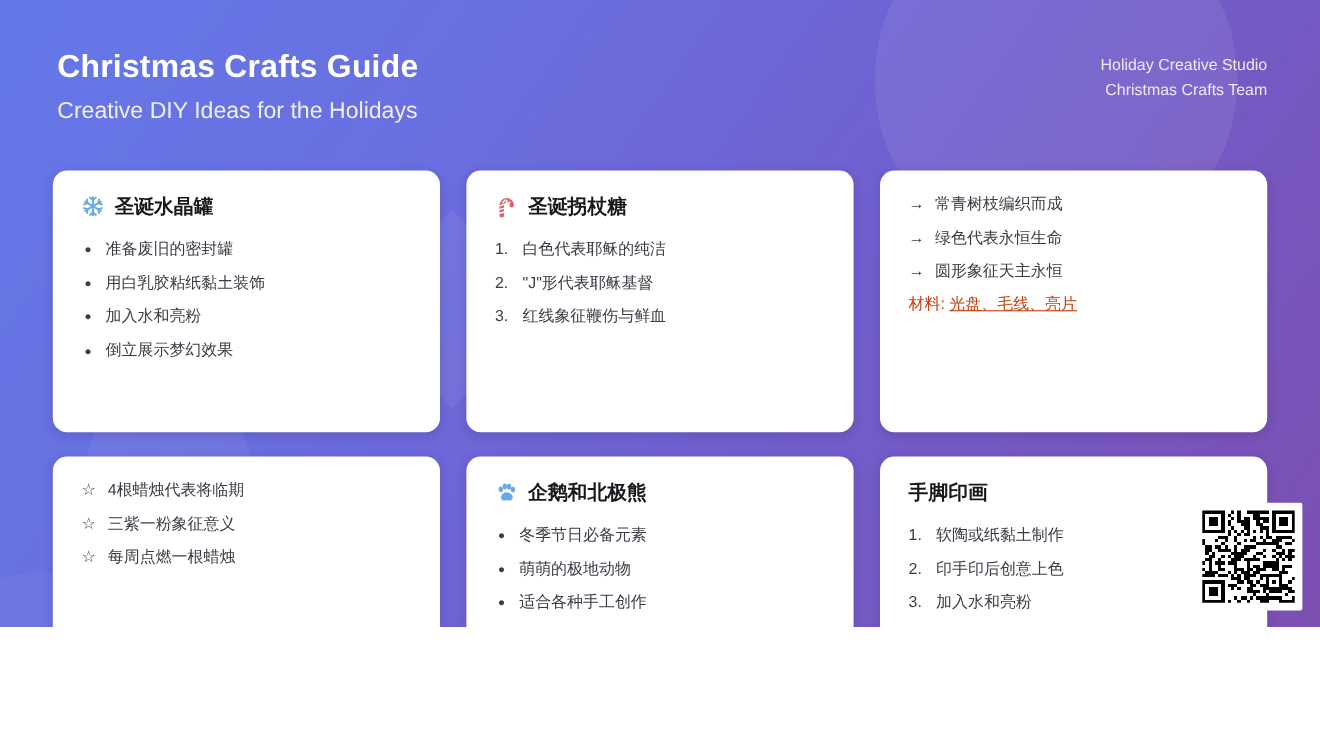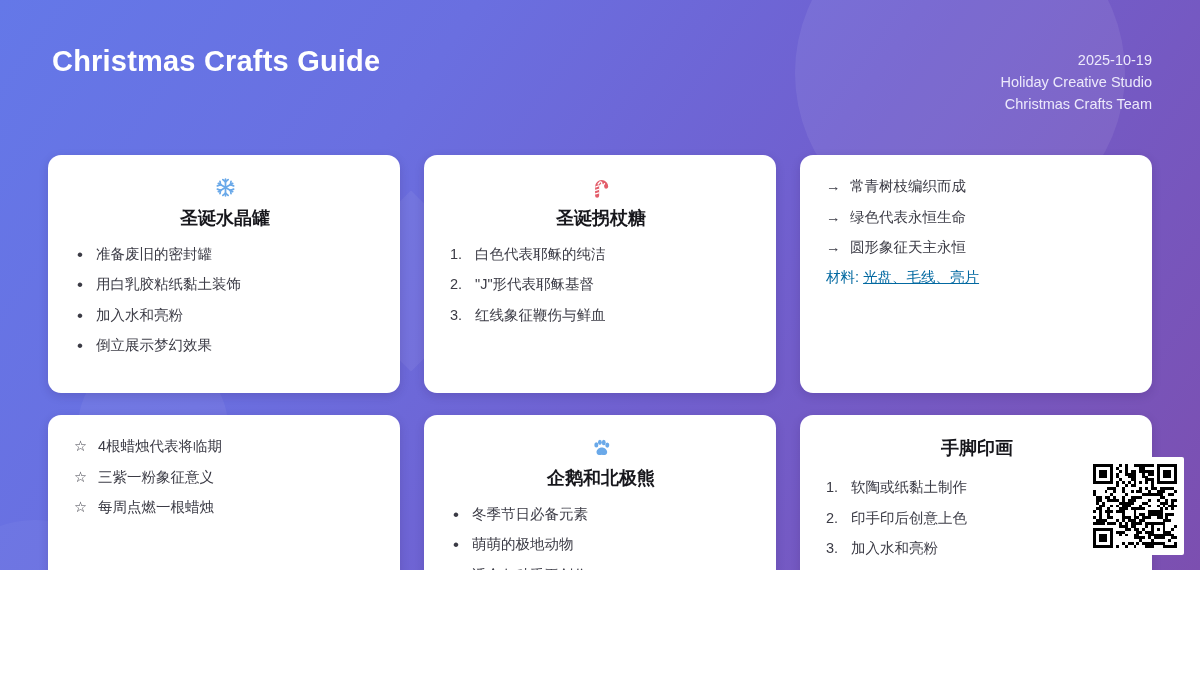--- a/index.html
+++ b/index.html
@@ -60,22 +60,22 @@
     grid-template-rows:238px 208px;
     column-gap:24px; row-gap:22px;
   }
   .card {
     background:#ffffff; border-radius:13px;
     box-shadow:0 3px 10px rgba(40,20,80,0.17);
     padding:22px 24px 16px 26px;
     overflow:hidden;
   }
   .card-head {
-    display:flex; align-items:center; gap:9px;
-    margin-bottom:15px; min-height:26px;flex-direction:column;
+    display:flex; align-items:flex-start; gap:9px;
+    margin-bottom:15px; min-height:26px;
   }
   .card-icon {
     width:21px; height:21px; flex:0 0 21px;
     display:flex; align-items:center; justify-content:center;
   }
   .card-icon svg { display:block; }
   .card-title {
     font-size:18px; font-weight:bold; color:#17171c;
     line-height:1.25; white-space:nowrap;
   }
@@ -89,21 +89,21 @@
     flex:0 0 auto; color:#3b3b45;
     margin-right:8px; text-align:left;
   }
   .m-bullet { width:14px; font-size:17px; line-height:1.15; padding-left:3px; }
   .m-number { min-width:17px; }
   .m-arrow  { min-width:16px; }
   .m-star   { min-width:16px; }
   .item-text { flex:1 1 auto; }
 
   .footnote {
-    font-size:14.5px; color:#0369a1;
+    font-size:14.5px; color:#c2410c;
     line-height:1.35; margin-top:-1px;
   }
   .footnote .fn-value { text-decoration:underline; }
 
   
   .qr-wrap {
     position:absolute; right:16px; bottom:15px;
     width:98px; height:98px; background:#ffffff;
     padding:7px; border-radius:2px;
   }
@@ -114,22 +114,22 @@
 
 <div id="stage">
 
   <div class="deco deco-circle-1"></div>
   <div class="deco deco-circle-2"></div>
   <div class="deco deco-diamond"></div>
   <div class="deco deco-circle-3"></div>
 
   <div class="header">
     <div class="title">Christmas Crafts Guide</div>
+    <div class="subtitle">Creative DIY Ideas for the Holidays</div>
     <div class="meta">
-      <div>2025-10-19</div>
       <div>Holiday Creative Studio</div>
       <div>Christmas Crafts Team</div>
     </div>
   </div>
 
   <div class="grid" id="card-grid">
       <div class="card">
         <div class="card-head">
           <span class="card-icon">
             <svg width="21" height="21" viewBox="0 0 24 24">

